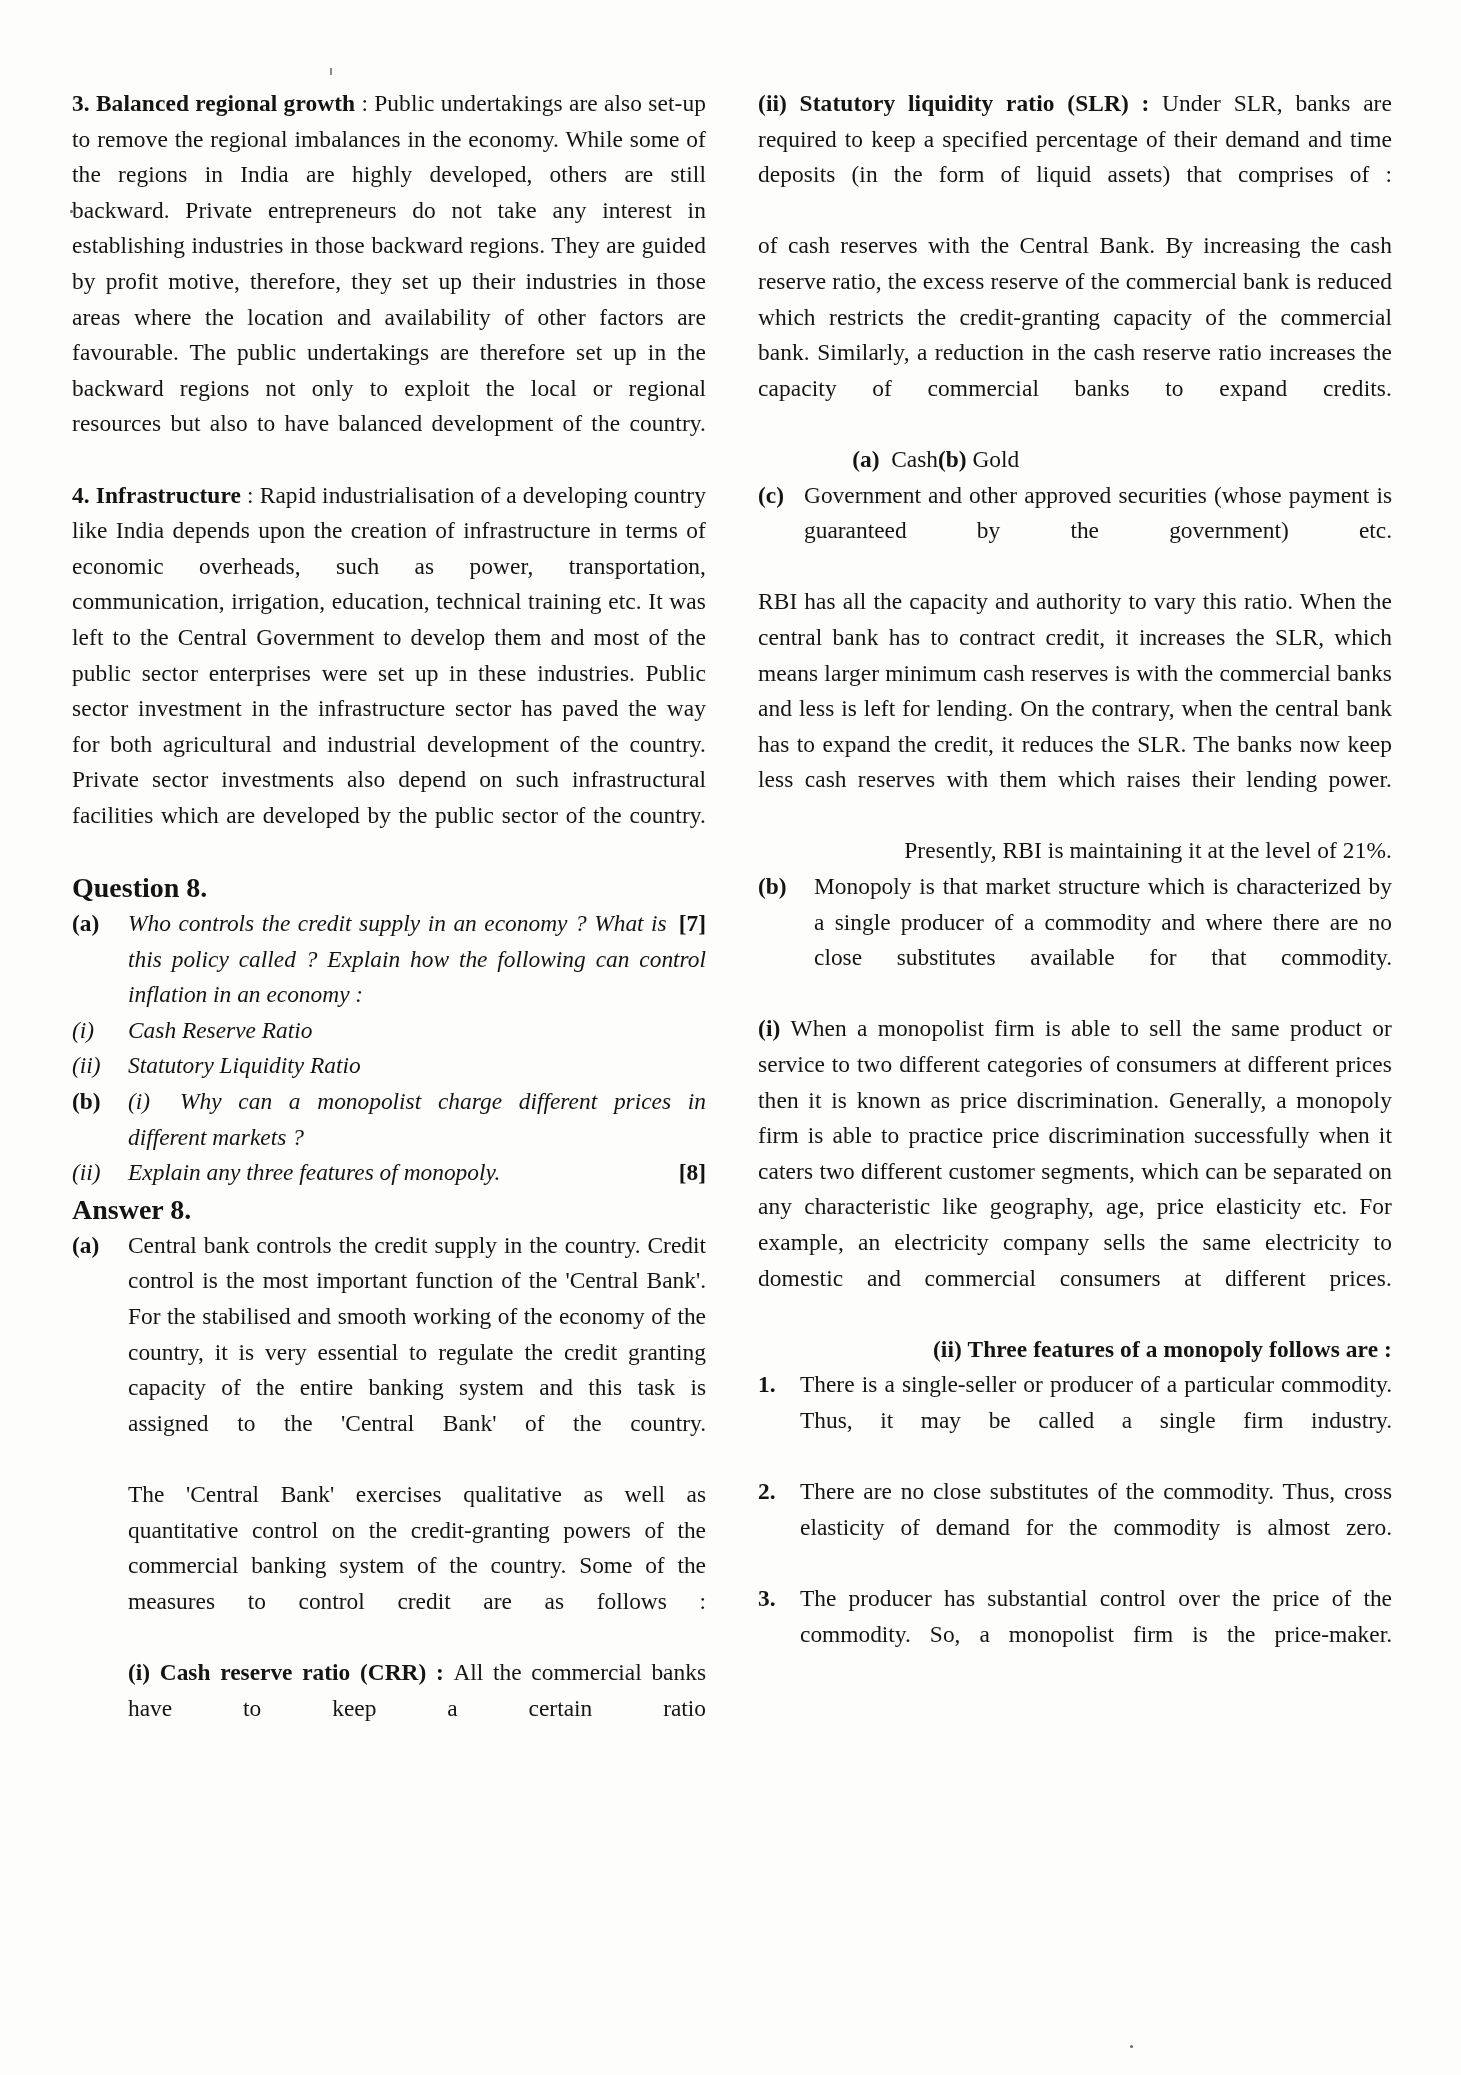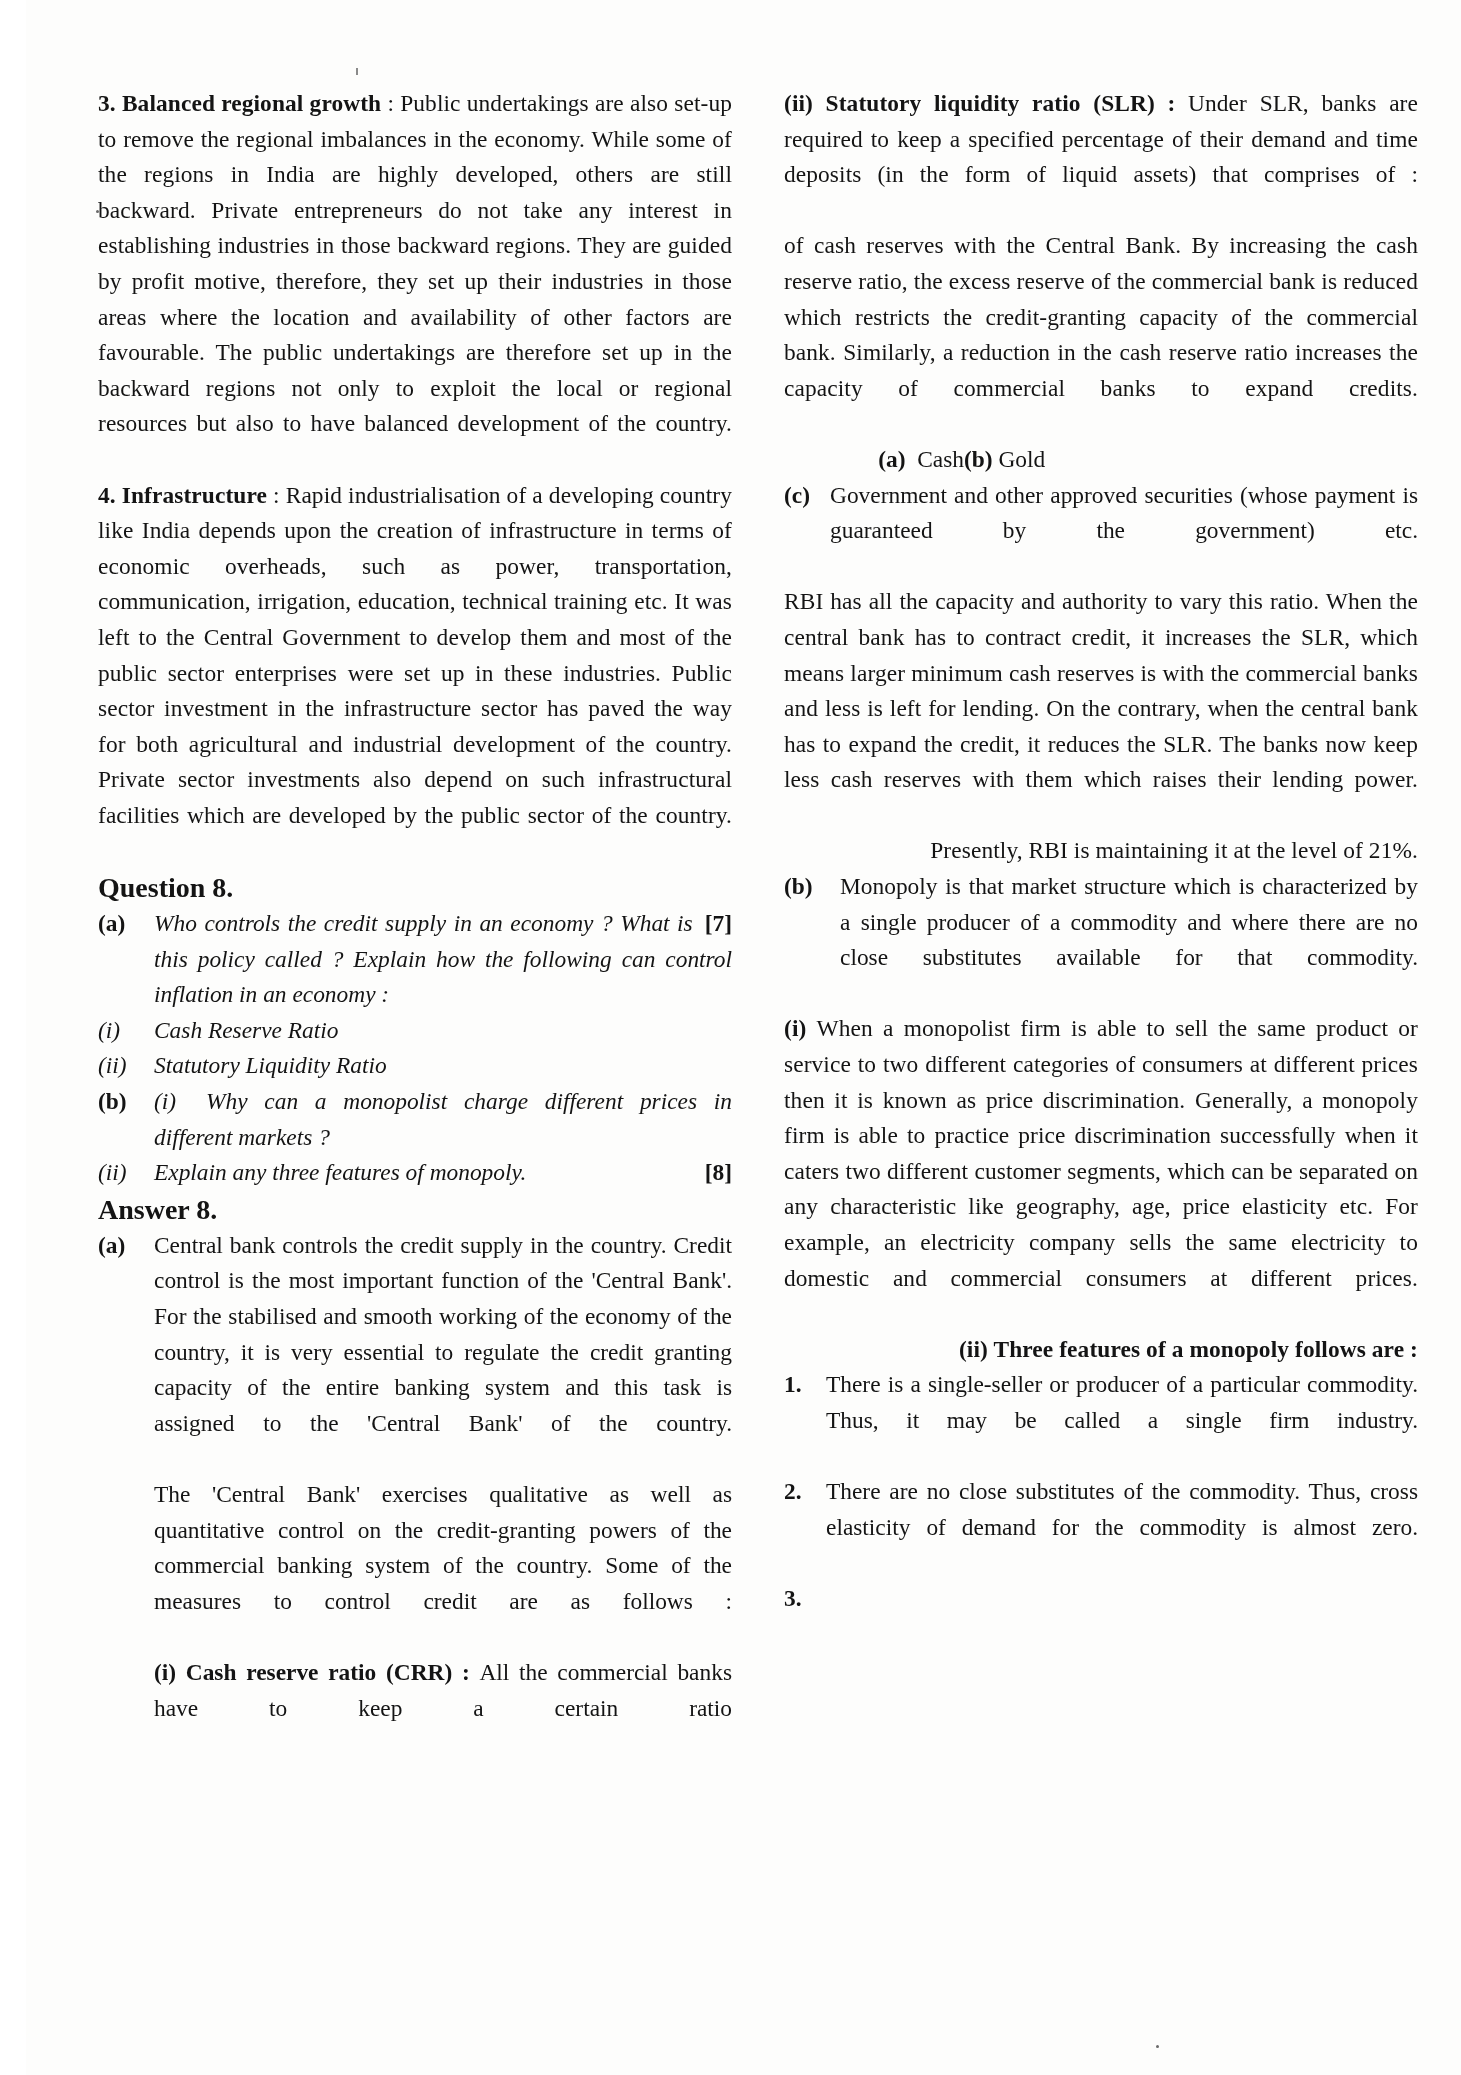--- a/index.html
+++ b/index.html
@@ -12,21 +12,20 @@
     height: 2075px;
     font-family: "Liberation Serif", "DejaVu Serif", serif;
     color: #141414;
     position: relative;
     overflow: hidden;
   }
   .page {
     position: absolute;
     inset: 0;
     background: #fdfdfc;
-    margin-left: 26px;
   }
   .columns {
     position: absolute;
     top: 86px;
     left: 72px;
     width: 1320px;
     display: flex;
     gap: 52px;
   }
   .col {
@@ -212,18 +211,19 @@
         <span>There is a single-seller or producer of a particular commodity. Thus, it may be called a single firm industry.</span>
       </div>
 
       <div class="hang just" style="padding-left:42px;">
         <span class="marker">2.</span>
         <span>There are no close substitutes of the commodity. Thus, cross elasticity of demand for the commodity is almost zero.</span>
       </div>
 
       <div class="hang just" style="padding-left:42px;">
         <span class="marker">3.</span>
+        <span>The producer has substantial control over the price of the commodity. So, a monopolist firm is the price-maker.</span>
       </div>
 
     </div>
 
   </div>
 </div>
 
 </body></html>

